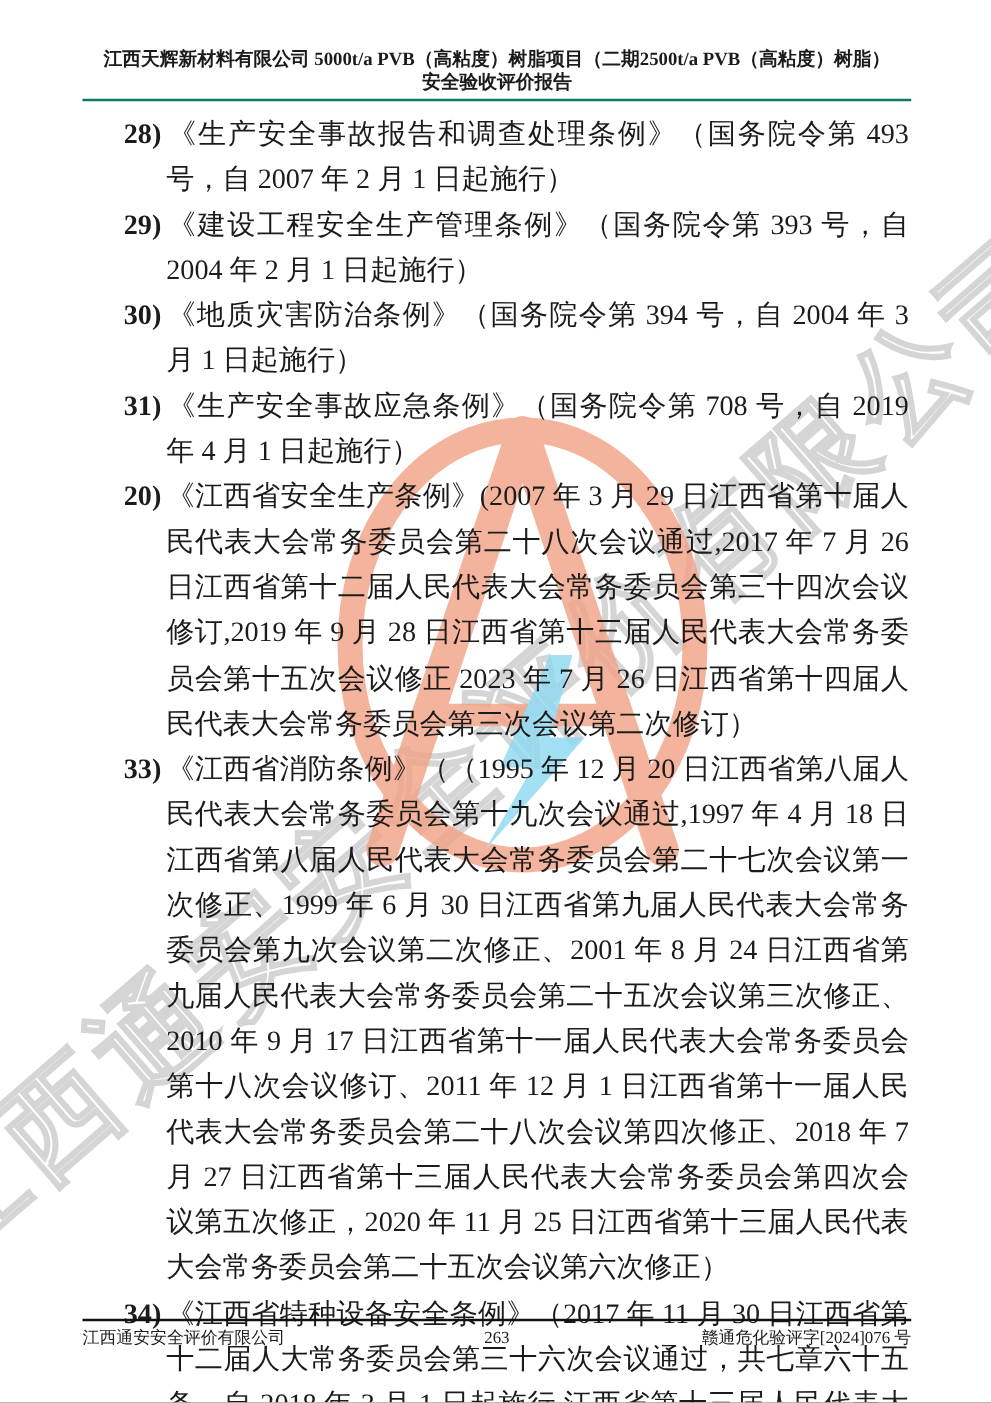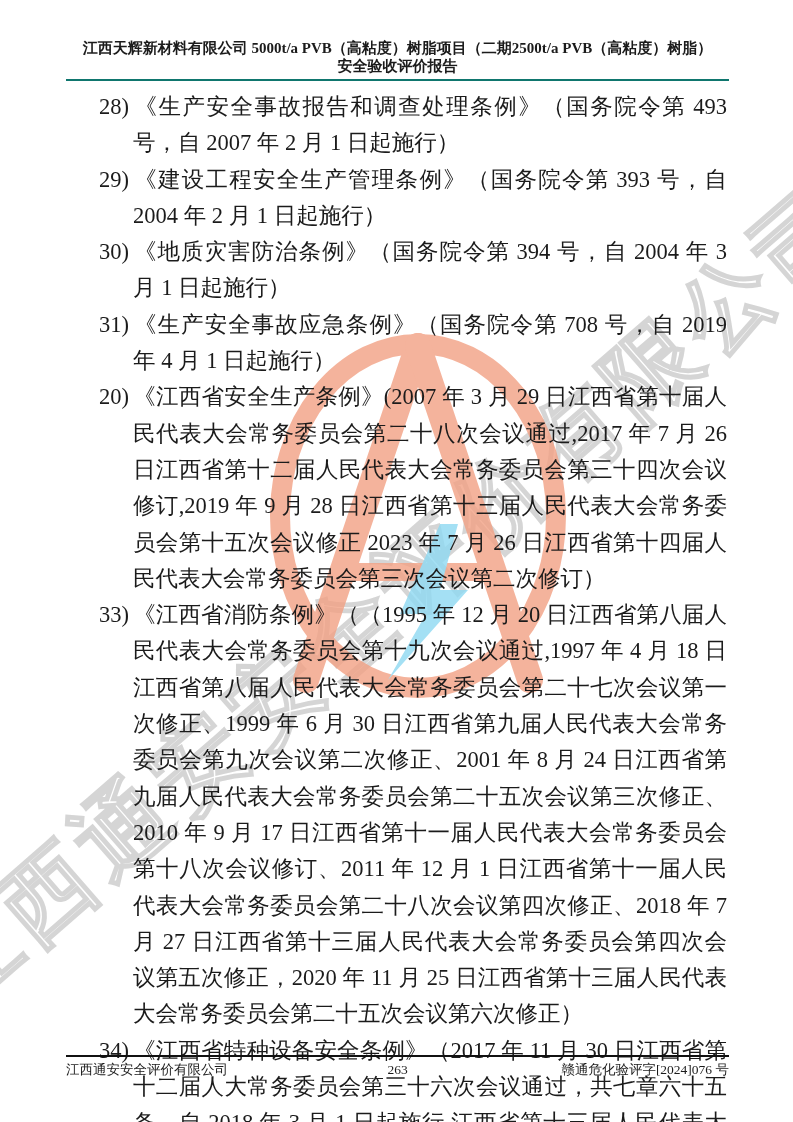--- a/index.html
+++ b/index.html
@@ -56,21 +56,21 @@
 
   
   .doc-body {
     position:absolute; top:89px; left:99px; right:66px;
     z-index:1;
     font-size:22.5px;
     line-height:36.3px;
     text-align:justify;
   }
   .item { padding-left:34px; text-indent:-34px; }
-  .num  { display:inline-block; width:34px; text-indent:0; }
+  .num  { display:inline-block; width:34px; text-indent:0;font-weight:bold; }
 
   
   .doc-footer {
     position:absolute; left:66px; right:64px; top:1055px;
     z-index:2;
     border-top:2px solid #111;
     padding-top:5px;
     font-size:13.5px;
     line-height:16px;
     height:20px;

